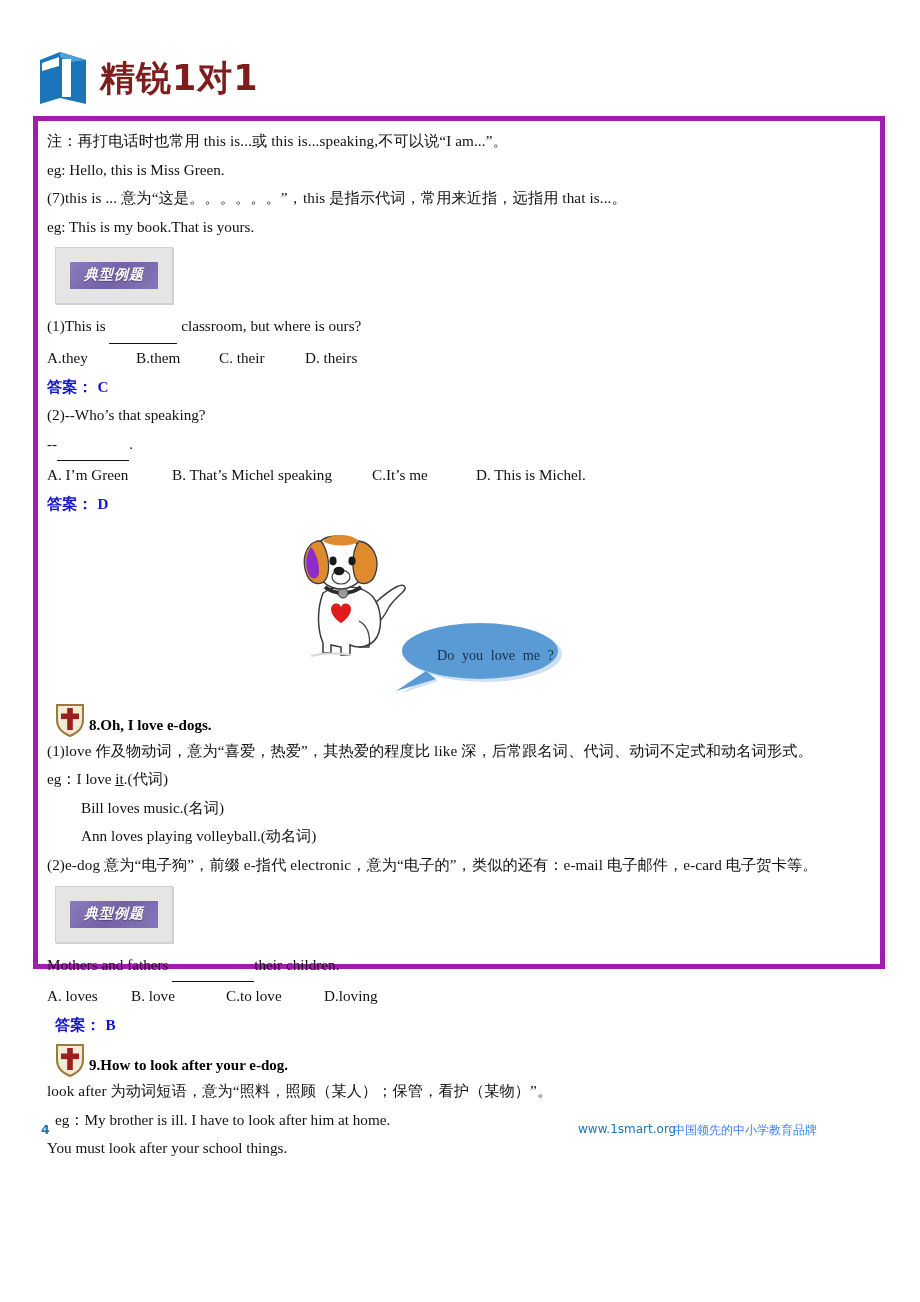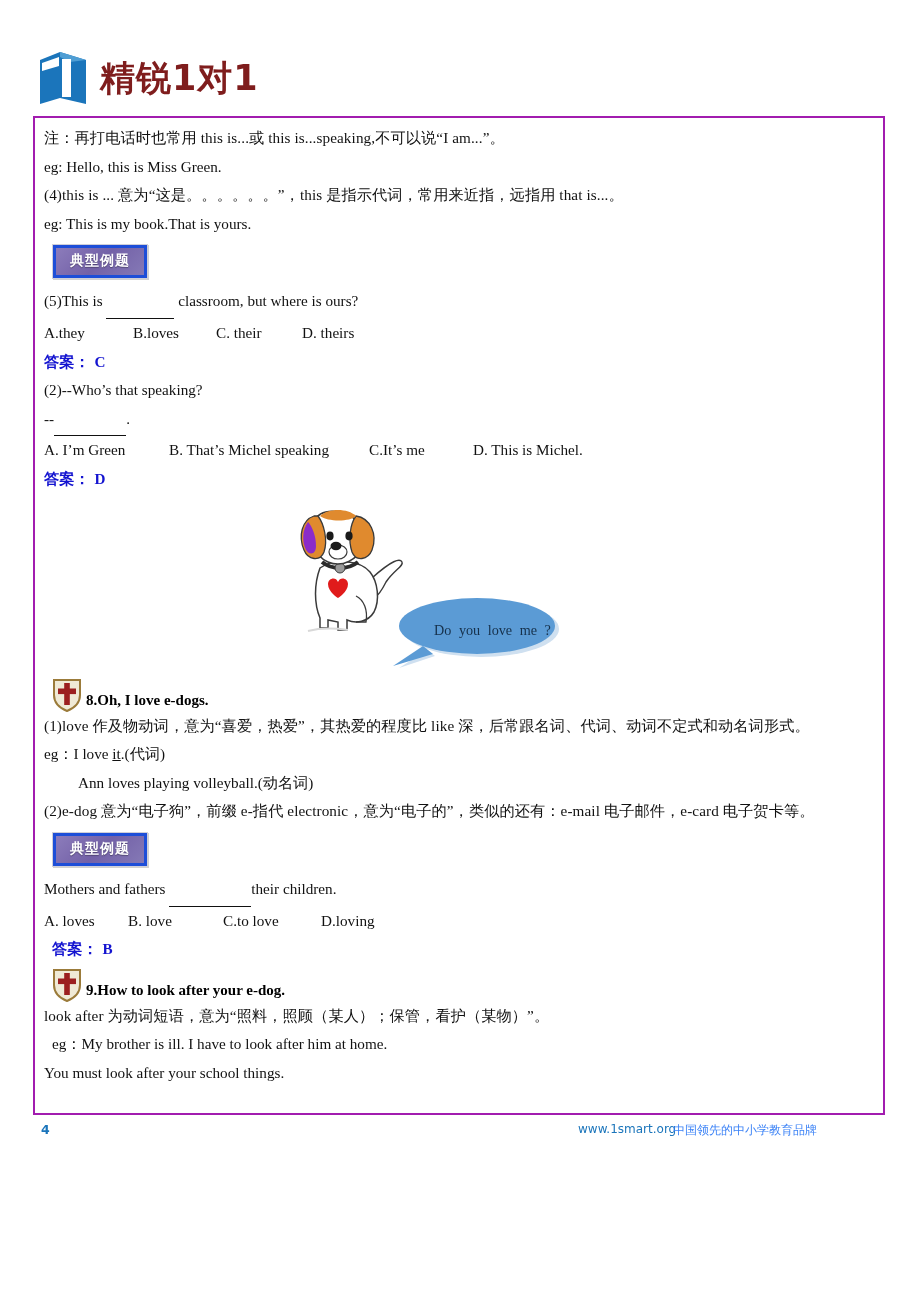--- a/index.html
+++ b/index.html
@@ -40,22 +40,22 @@
     line-height: 1;
     white-space: nowrap;
   }
 
   
   .content-frame {
     position: absolute;
     left: 33px;
     top: 116px;
     width: 852px;
-    height: 999px;
-    border: 2px solid #a21caf;
+    height: 853px;
+    border: 5px solid #a21caf;
     box-sizing: border-box;
     background: #ffffff;
   }
   .content-inner {
     padding: 6px 8px 0 9px;
   }
 
   
   .line {
     font-size: 15.2px;
@@ -83,24 +83,25 @@
   }
   .answer .ans-letter {
     padding-left: 5px;
     font-family: "Liberation Serif", serif;
   }
 
   
   .example-badge {
     display: inline-block;
     margin: 6px 0 4px 8px;
-    padding: 3px;
-    background: #1d4ed8;
+    padding: 14px;
+    background: #e5e5e5;
     border: 1px solid #cfcfd8;
     box-shadow: 1px 1px 0 rgba(0,0,0,0.18);
+    font-style: italic;
   }
   .example-badge .badge-inner {
     background: #7a6aad;
     background-image: linear-gradient(135deg, #8c7cbb 0%, #7361a7 50%, #8579b6 100%);
     color: #ffffff;
     font-family: "DejaVu Sans", "Liberation Sans", sans-serif;
     font-size: 14px;
     font-weight: bold;
     padding: 4px 14px 5px 14px;
     letter-spacing: 1px;
@@ -207,34 +208,34 @@
     <rect x="22" y="7" width="9" height="38" fill="#ffffff"></rect>
   </svg>
   <div class="logo-text">精锐1对1</div>
 </div>
 
 <div class="content-frame">
   <div class="content-inner">
 
     <div class="line cjk-mix">注：再打电话时也常用 this is...或 this is...speaking,不可以说“I am...”。</div>
     <div class="line">eg: Hello, this is Miss Green.</div>
-    <div class="line cjk-mix">(4)this is ...  意为“这是。。。。。。”，this 是指示代词，常用来近指，远指用 that is...。</div>
+    <div class="line cjk-mix">(7)this is ...  意为“这是。。。。。。”，this 是指示代词，常用来近指，远指用 that is...。</div>
     <div class="line">eg:    This is my book.That is yours.</div>
 
     
     <div class="example-badge">
       <div class="badge-inner">典型例题</div>
     </div>
 
     
     <div class="line" style="margin-top:4px;">
-      <span>(5)This is </span><span class="blank-ul" style="width:68px;">&nbsp;</span><span> classroom, but where is ours?</span>
-    </div>
-    <div class="line">
-      <span style="display:inline-block;width:89px;">A.they</span><span style="display:inline-block;width:83px;">B.loves</span><span style="display:inline-block;width:86px;">C. their</span><span>D. theirs</span>
+      <span>(1)This is </span><span class="blank-ul" style="width:68px;">&nbsp;</span><span> classroom, but where is ours?</span>
+    </div>
+    <div class="line">
+      <span style="display:inline-block;width:89px;">A.they</span><span style="display:inline-block;width:83px;">B.them</span><span style="display:inline-block;width:86px;">C. their</span><span>D. theirs</span>
     </div>
     <div class="answer">
       <span>答案：</span><span class="ans-letter">C</span>
     </div>
 
     
     <div class="line">(2)--Who’s that speaking?</div>
     <div class="line">
       <span>--</span><span class="blank-ul" style="width:72px;">&nbsp;</span><span>.</span>
     </div>
@@ -297,20 +298,21 @@
         <rect x="6" y="10.5" width="18" height="5.6" fill="#9c1f1f"></rect>
       </svg>
       <div class="shield-heading-text">8.Oh, I love e-dogs.</div>
     </div>
 
     <div class="line cjk-mix">(1)love  作及物动词，意为“喜爱，热爱”，其热爱的程度比 like 深，后常跟名词、代词、动词不定式和动名词形式。</div>
 
     <div class="line">
       <span>eg：I love </span><span class="u">it</span><span>.(代词)</span>
     </div>
+    <div class="line indent-1">Bill loves music.(名词)</div>
     <div class="line indent-1">Ann loves playing volleyball.(动名词)</div>
 
     <div class="line cjk-mix">(2)e-dog 意为“电子狗”，前缀 e-指代 electronic，意为“电子的”，类似的还有：e-mail 电子邮件，e-card 电子贺卡等。</div>
 
     
     <div class="example-badge">
       <div class="badge-inner">典型例题</div>
     </div>
 
     <div class="line" style="margin-top:4px;">

